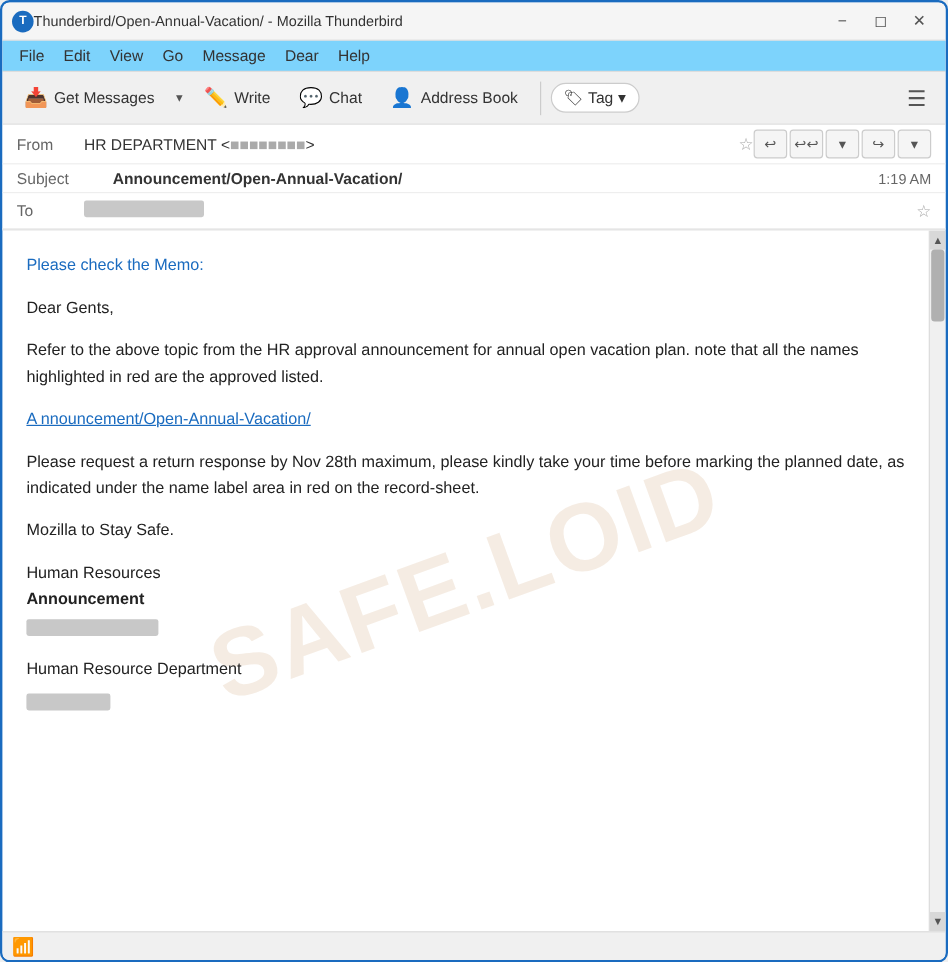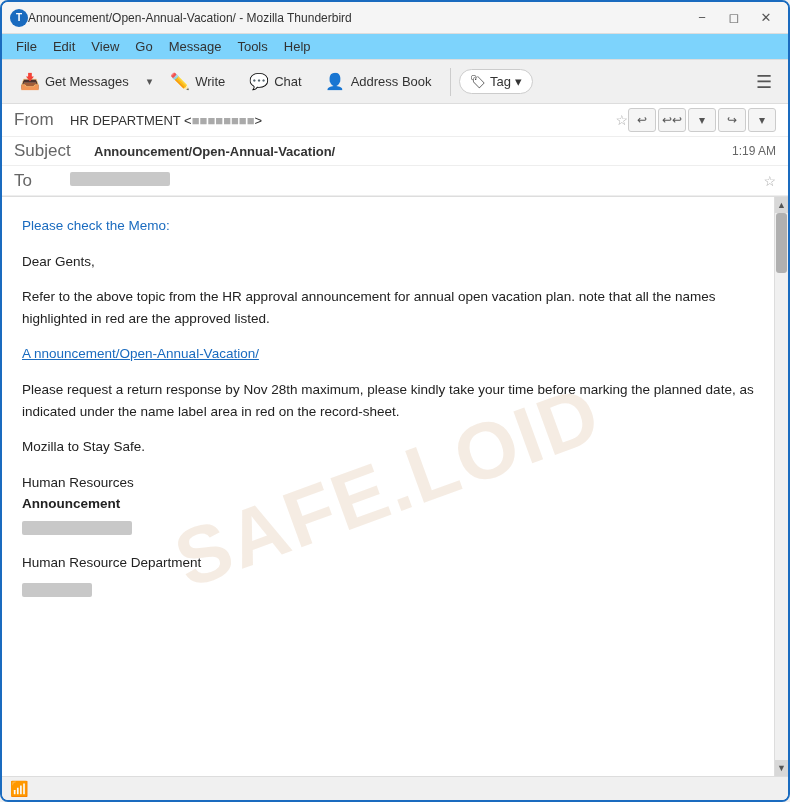--- a/index.html
+++ b/index.html
@@ -164,21 +164,21 @@
 
     .field-row {
       display: flex;
       align-items: center;
       padding: 4px 12px;
       border-bottom: 1px solid #eee;
       min-height: 30px;
     }
 
     .field-label {
-      font-size: 17px;
+      font-size: 13px;
       color: #666;
       width: 56px;
       flex-shrink: 0;
     }
 
     .field-value {
       font-size: 13px;
       color: #333;
       flex: 1;
     }
@@ -376,35 +376,35 @@
       font-weight: bold;
     }
   </style>
 </head>
 <body>
 
 <div class="window">
 
   <div class="title-bar">
     <div class="tb-icon">T</div>
-    <div class="title-bar-text">Announcement/Open-Annual-Vacation/ - Mozilla Thunderbird</div>
+    <div class="title-bar-text">Thunderbird/Open-Annual-Vacation/ - Mozilla Thunderbird</div>
     <div class="title-bar-controls">
       <button class="tb-btn">−</button>
       <button class="tb-btn">◻</button>
       <button class="tb-btn close">✕</button>
     </div>
   </div>
 
   <div class="menu-bar">
     <span class="menu-item">File</span>
     <span class="menu-item">Edit</span>
     <span class="menu-item">View</span>
     <span class="menu-item">Go</span>
     <span class="menu-item">Message</span>
-    <span class="menu-item">Tools</span>
+    <span class="menu-item">Dear</span>
     <span class="menu-item">Help</span>
   </div>
 
   <div class="toolbar">
     <button class="tool-btn">
       <span class="icon">📥</span>
       <span>Get Messages</span>
     </button>
     <button class="tool-btn-arrow">▾</button>
 

